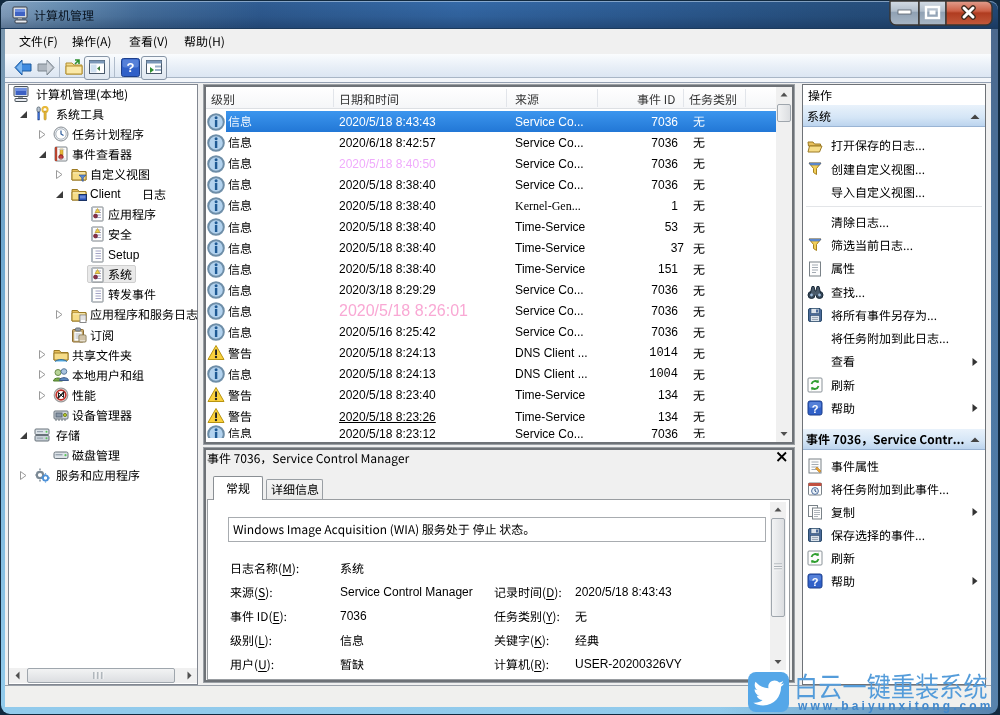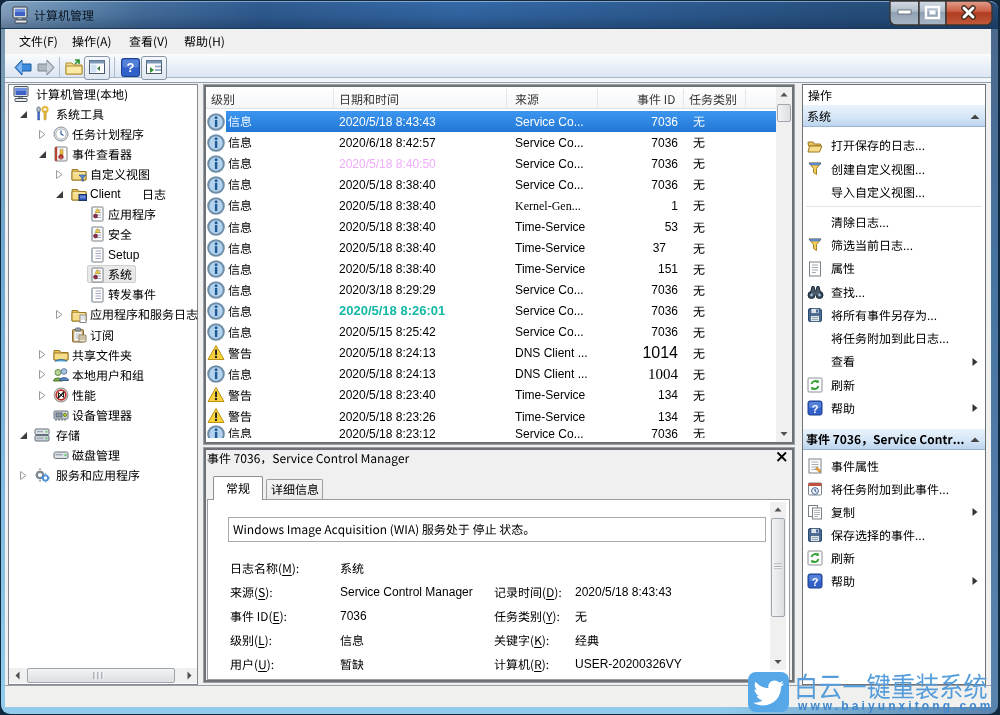--- a/index.html
+++ b/index.html
@@ -729,21 +729,21 @@
 <circle cx="9" cy="9" r="7.8" fill="#b2d2ee" stroke="#6e8ea8" stroke-width="2"></circle>
 <rect x="7.9" y="7" width="2.4" height="7" fill="#1f5a94"></rect>
 <circle cx="9.1" cy="4.7" r="1.5" fill="#1f5a94"></circle>
 </svg>
 <svg style="position:absolute;left:228px;top:239.62px;overflow:visible" width="27" height="21" fill="#000">
     <use href="#g73" transform="translate(0.0,13) scale(0.012000,-0.012000)"></use>
     <use href="#g74" transform="translate(12.0,13) scale(0.012000,-0.012000)"></use>
   </svg>
 <div style="position:absolute;top:238.9px;font-family:'Liberation Sans',sans-serif;font-size:12px;color:#000;line-height:18px;white-space:pre;left:339.0px;">2020/5/18 8:38:40</div>
 <div style="position:absolute;top:238.9px;font-family:'Liberation Sans',sans-serif;font-size:12px;color:#000;line-height:18px;white-space:pre;left:515.0px;">Time-Service</div>
-<div style="position:absolute;top:238.9px;font-family:'Liberation Sans',sans-serif;font-size:12px;color:#000;line-height:18px;white-space:pre;right:334px;text-align:right;">37</div>
+<div style="position:absolute;top:238.9px;font-family:'Liberation Sans',sans-serif;font-size:12px;color:#000;line-height:18px;white-space:pre;right:316px;text-align:right;">37</div>
 <svg style="position:absolute;left:693px;top:239.62px;overflow:visible" width="15" height="21" fill="#000">
     <use href="#g75" transform="translate(0.0,13) scale(0.012000,-0.012000)"></use>
   </svg>
 <svg style="position:absolute;left:207px;top:259.99px" width="18" height="18">
 <circle cx="9" cy="9" r="7.8" fill="#b2d2ee" stroke="#6e8ea8" stroke-width="2"></circle>
 <rect x="7.9" y="7" width="2.4" height="7" fill="#1f5a94"></rect>
 <circle cx="9.1" cy="4.7" r="1.5" fill="#1f5a94"></circle>
 </svg>
 <svg style="position:absolute;left:228px;top:260.69px;overflow:visible" width="27" height="21" fill="#000">
     <use href="#g73" transform="translate(0.0,13) scale(0.012000,-0.012000)"></use>
@@ -772,68 +772,68 @@
   </svg>
 <svg style="position:absolute;left:207px;top:302.13px" width="18" height="18">
 <circle cx="9" cy="9" r="7.8" fill="#b2d2ee" stroke="#6e8ea8" stroke-width="2"></circle>
 <rect x="7.9" y="7" width="2.4" height="7" fill="#1f5a94"></rect>
 <circle cx="9.1" cy="4.7" r="1.5" fill="#1f5a94"></circle>
 </svg>
 <svg style="position:absolute;left:228px;top:302.83px;overflow:visible" width="27" height="21" fill="#000">
     <use href="#g73" transform="translate(0.0,13) scale(0.012000,-0.012000)"></use>
     <use href="#g74" transform="translate(12.0,13) scale(0.012000,-0.012000)"></use>
   </svg>
-<div style="position:absolute;top:302.1px;font-family:'Liberation Sans',sans-serif;font-size:13px;color:#14b8a6;line-height:18px;white-space:pre;left:339.0px;font-weight:bold;">2020/5/18 8:26:01</div>
+<div style="position:absolute;top:302.1px;font-family:'Liberation Sans',sans-serif;font-size:16px;color:#f9a8d4;line-height:18px;white-space:pre;left:339.0px;">2020/5/18 8:26:01</div>
 <div style="position:absolute;top:302.1px;font-family:'Liberation Sans',sans-serif;font-size:12px;color:#000;line-height:18px;white-space:pre;left:515.0px;">Service Co...</div>
 <div style="position:absolute;top:302.1px;font-family:'Liberation Sans',sans-serif;font-size:12px;color:#000;line-height:18px;white-space:pre;right:322.0px;text-align:right;">7036</div>
 <svg style="position:absolute;left:693px;top:302.83px;overflow:visible" width="15" height="21" fill="#000">
     <use href="#g75" transform="translate(0.0,13) scale(0.012000,-0.012000)"></use>
   </svg>
 <svg style="position:absolute;left:207px;top:323.2px" width="18" height="18">
 <circle cx="9" cy="9" r="7.8" fill="#b2d2ee" stroke="#6e8ea8" stroke-width="2"></circle>
 <rect x="7.9" y="7" width="2.4" height="7" fill="#1f5a94"></rect>
 <circle cx="9.1" cy="4.7" r="1.5" fill="#1f5a94"></circle>
 </svg>
 <svg style="position:absolute;left:228px;top:323.9px;overflow:visible" width="27" height="21" fill="#000">
     <use href="#g73" transform="translate(0.0,13) scale(0.012000,-0.012000)"></use>
     <use href="#g74" transform="translate(12.0,13) scale(0.012000,-0.012000)"></use>
   </svg>
-<div style="position:absolute;top:323.2px;font-family:'Liberation Sans',sans-serif;font-size:12px;color:#000;line-height:18px;white-space:pre;left:339.0px;">2020/5/15 8:25:42</div>
+<div style="position:absolute;top:323.2px;font-family:'Liberation Sans',sans-serif;font-size:12px;color:#000;line-height:18px;white-space:pre;left:339.0px;">2020/5/16 8:25:42</div>
 <div style="position:absolute;top:323.2px;font-family:'Liberation Sans',sans-serif;font-size:12px;color:#000;line-height:18px;white-space:pre;left:515.0px;">Service Co...</div>
 <div style="position:absolute;top:323.2px;font-family:'Liberation Sans',sans-serif;font-size:12px;color:#000;line-height:18px;white-space:pre;right:322.0px;text-align:right;">7036</div>
 <svg style="position:absolute;left:693px;top:323.9px;overflow:visible" width="15" height="21" fill="#000">
     <use href="#g75" transform="translate(0.0,13) scale(0.012000,-0.012000)"></use>
   </svg>
 <svg style="position:absolute;left:207px;top:344.27px" width="18" height="18">
 <path d="M9 1.5 L17 15.5 H1 Z" fill="#fbd13e" stroke="#b89410" stroke-width="1"></path>
 <rect x="8.1" y="5.5" width="1.9" height="5.5" fill="#222"></rect>
 <circle cx="9" cy="13" r="1.2" fill="#222"></circle>
 </svg>
 <svg style="position:absolute;left:228px;top:344.97px;overflow:visible" width="27" height="21" fill="#000">
     <use href="#g76" transform="translate(0.0,13) scale(0.012000,-0.012000)"></use>
     <use href="#g77" transform="translate(12.0,13) scale(0.012000,-0.012000)"></use>
   </svg>
 <div style="position:absolute;top:344.3px;font-family:'Liberation Sans',sans-serif;font-size:12px;color:#000;line-height:18px;white-space:pre;left:339.0px;">2020/5/18 8:24:13</div>
 <div style="position:absolute;top:344.3px;font-family:'Liberation Sans',sans-serif;font-size:12px;color:#000;line-height:18px;white-space:pre;left:515.0px;">DNS Client ...</div>
-<div style="position:absolute;top:344.3px;font-family:Liberation Sans, sans-serif;font-size:16px;color:#000;line-height:18px;white-space:pre;right:322.0px;text-align:right;">1014</div>
+<div style="position:absolute;top:344.3px;font-family:Liberation Mono, monospace;font-size:12px;color:#000;line-height:18px;white-space:pre;right:322.0px;text-align:right;">1014</div>
 <svg style="position:absolute;left:693px;top:344.97px;overflow:visible" width="15" height="21" fill="#000">
     <use href="#g75" transform="translate(0.0,13) scale(0.012000,-0.012000)"></use>
   </svg>
 <svg style="position:absolute;left:207px;top:365.34px" width="18" height="18">
 <circle cx="9" cy="9" r="7.8" fill="#b2d2ee" stroke="#6e8ea8" stroke-width="2"></circle>
 <rect x="7.9" y="7" width="2.4" height="7" fill="#1f5a94"></rect>
 <circle cx="9.1" cy="4.7" r="1.5" fill="#1f5a94"></circle>
 </svg>
 <svg style="position:absolute;left:228px;top:366.04px;overflow:visible" width="27" height="21" fill="#000">
     <use href="#g73" transform="translate(0.0,13) scale(0.012000,-0.012000)"></use>
     <use href="#g74" transform="translate(12.0,13) scale(0.012000,-0.012000)"></use>
   </svg>
 <div style="position:absolute;top:365.3px;font-family:'Liberation Sans',sans-serif;font-size:12px;color:#000;line-height:18px;white-space:pre;left:339.0px;">2020/5/18 8:24:13</div>
 <div style="position:absolute;top:365.3px;font-family:'Liberation Sans',sans-serif;font-size:12px;color:#000;line-height:18px;white-space:pre;left:515.0px;">DNS Client ...</div>
-<div style="position:absolute;top:365.3px;font-family:Liberation Serif, serif;font-size:15px;color:#000;line-height:18px;white-space:pre;right:322.0px;text-align:right;">1004</div>
+<div style="position:absolute;top:365.3px;font-family:Liberation Mono, monospace;font-size:12px;color:#000;line-height:18px;white-space:pre;right:322.0px;text-align:right;">1004</div>
 <svg style="position:absolute;left:693px;top:366.04px;overflow:visible" width="15" height="21" fill="#000">
     <use href="#g75" transform="translate(0.0,13) scale(0.012000,-0.012000)"></use>
   </svg>
 <svg style="position:absolute;left:207px;top:386.41px" width="18" height="18">
 <path d="M9 1.5 L17 15.5 H1 Z" fill="#fbd13e" stroke="#b89410" stroke-width="1"></path>
 <rect x="8.1" y="5.5" width="1.9" height="5.5" fill="#222"></rect>
 <circle cx="9" cy="13" r="1.2" fill="#222"></circle>
 </svg>
 <svg style="position:absolute;left:228px;top:387.11px;overflow:visible" width="27" height="21" fill="#000">
     <use href="#g76" transform="translate(0.0,13) scale(0.012000,-0.012000)"></use>
@@ -847,21 +847,21 @@
   </svg>
 <svg style="position:absolute;left:207px;top:407.48px" width="18" height="18">
 <path d="M9 1.5 L17 15.5 H1 Z" fill="#fbd13e" stroke="#b89410" stroke-width="1"></path>
 <rect x="8.1" y="5.5" width="1.9" height="5.5" fill="#222"></rect>
 <circle cx="9" cy="13" r="1.2" fill="#222"></circle>
 </svg>
 <svg style="position:absolute;left:228px;top:408.18px;overflow:visible" width="27" height="21" fill="#000">
     <use href="#g76" transform="translate(0.0,13) scale(0.012000,-0.012000)"></use>
     <use href="#g77" transform="translate(12.0,13) scale(0.012000,-0.012000)"></use>
   </svg>
-<div style="position:absolute;top:407.5px;font-family:'Liberation Sans',sans-serif;font-size:12px;color:#000;line-height:18px;white-space:pre;left:339.0px;">2020/5/18 8:23:26</div>
+<div style="position:absolute;top:407.5px;font-family:'Liberation Sans',sans-serif;font-size:12px;color:#000;line-height:18px;white-space:pre;left:339.0px;text-decoration:underline;">2020/5/18 8:23:26</div>
 <div style="position:absolute;top:407.5px;font-family:'Liberation Sans',sans-serif;font-size:12px;color:#000;line-height:18px;white-space:pre;left:515.0px;">Time-Service</div>
 <div style="position:absolute;top:407.5px;font-family:'Liberation Sans',sans-serif;font-size:12px;color:#000;line-height:18px;white-space:pre;right:322.0px;text-align:right;">134</div>
 <svg style="position:absolute;left:693px;top:408.18px;overflow:visible" width="15" height="21" fill="#000">
     <use href="#g75" transform="translate(0.0,13) scale(0.012000,-0.012000)"></use>
   </svg>
 <div style="position:absolute;left:206px;top:424px;width:508px;height:13.5px;overflow:hidden">
     <div style="position:absolute;left:-206px;top:-428px;width:1000px;height:715px">
       <svg style="position:absolute;left:207px;top:428.55px" width="18" height="18">
 <circle cx="9" cy="9" r="7.8" fill="#b2d2ee" stroke="#6e8ea8" stroke-width="2"></circle>
 <rect x="7.9" y="7" width="2.4" height="7" fill="#1f5a94"></rect>

